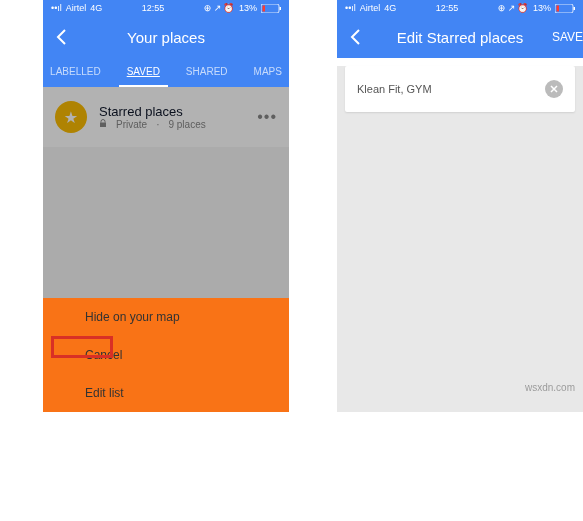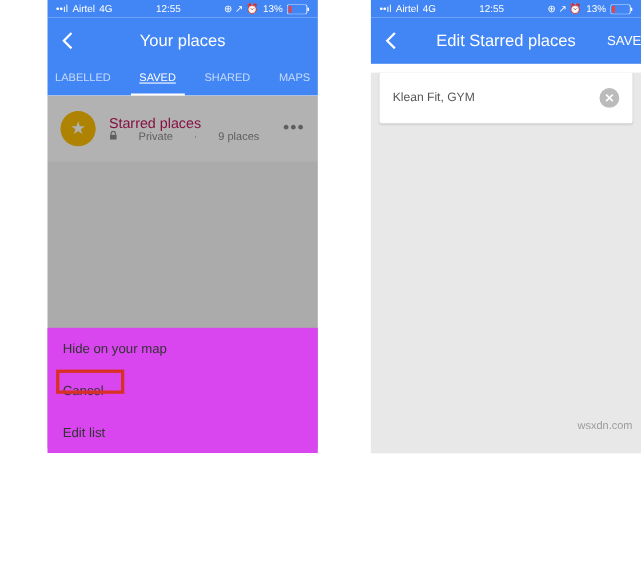--- a/index.html
+++ b/index.html
@@ -15,27 +15,27 @@
     .save-btn { position: absolute; right: 0; top: 50%; transform: translateY(-50%); font-size: 12px; font-weight: 500; }
     .header-title { font-size: 15px; font-weight: 400; }
     .tabs { display: flex; justify-content: center; gap: 18px; padding: 8px 1px 0; font-size: 10px; font-weight: 500; }
     .tab { padding: 0 4px 10px; opacity: 0.7; position: relative; }
     .tab.active { opacity: 1; text-decoration: underline; }
     .tab.active::after { content: ''; position: absolute; bottom: -1px; left: -4px; right: -4px; height: 3px; background: #fff; }
     .content-left { background: #f5f5f5; position: relative; height: 320px; }
     .dim-overlay { position: absolute; inset: 0; background: rgba(0,0,0,0.3); z-index: 2; }
     .list-card { background: #fff; padding: 14px 12px; display: flex; align-items: center; gap: 12px; }
     .star-badge { width: 32px; height: 32px; border-radius: 50%; background: #fbbc04; display: flex; align-items: center; justify-content: center; color: #fff; font-size: 16px; }
-    .list-info-title { font-size: 13px; font-weight: 500; color: #be185d; }
-    .list-info-sub { font-size: 10px; color: #888; display: flex; align-items: flex-start; gap: 19px; }
+    .list-info-title { font-size: 13px; font-weight: 500; color: #0f172a; }
+    .list-info-sub { font-size: 10px; color: #888; display: flex; align-items: flex-start; gap: 9px; }
     .more-dots { margin-left: auto; color: #888; font-size: 16px; letter-spacing: 1px; }
     .handle-area { position: absolute; bottom: 0; left: 50%; transform: translateX(-50%); display: flex; }
     .handle-red { width: 30px; height: 14px; background: #c5221f; }
     .handle-blue { width: 70px; height: 14px; background: #4285f4; }
-    .action-sheet { background: #d946ef; position: absolute; bottom: 0; left: 0; right: 0; z-index: 3; }
+    .action-sheet { background: #f97316; position: absolute; bottom: 0; left: 0; right: 0; z-index: 3; padding-left: 28px; }
     .sheet-item { padding: 12px 14px; font-size: 12px; color: #333; text-align: left; }
     .highlight-box { position: absolute; border: 3px solid #d93025; pointer-events: none; }
     .content-right { background: #e8e8e8; height: 463px; position: relative; }
     .input-card { background: #fff; margin: 8px; border-radius: 2px; padding: 14px 12px; display: flex; align-items: center; justify-content: space-between; box-shadow: 0 1px 2px rgba(0,0,0,0.1); }
     .input-text { font-size: 11px; color: #555; }
     .clear-btn { width: 18px; height: 18px; border-radius: 50%; background: #bbb; color: #fff; display: flex; align-items: center; justify-content: center; font-size: 10px; }
     .fab-ring { position: absolute; bottom: 12px; right: 14px; width: 46px; height: 46px; border-radius: 50%; border: 3px solid #d93025; display: flex; align-items: center; justify-content: center; }
     .fab { width: 36px; height: 36px; border-radius: 50%; background: #4285f4; box-shadow: 0 2px 5px rgba(0,0,0,0.3); display: flex; align-items: center; justify-content: center; color: #fff; font-size: 20px; font-weight: 300; }
     .watermark { position: absolute; bottom: 128px; right: 8px; font-size: 10px; color: rgba(0,0,0,0.35); z-index: 5; margin-left: 28px; }
     svg { display: block; }

